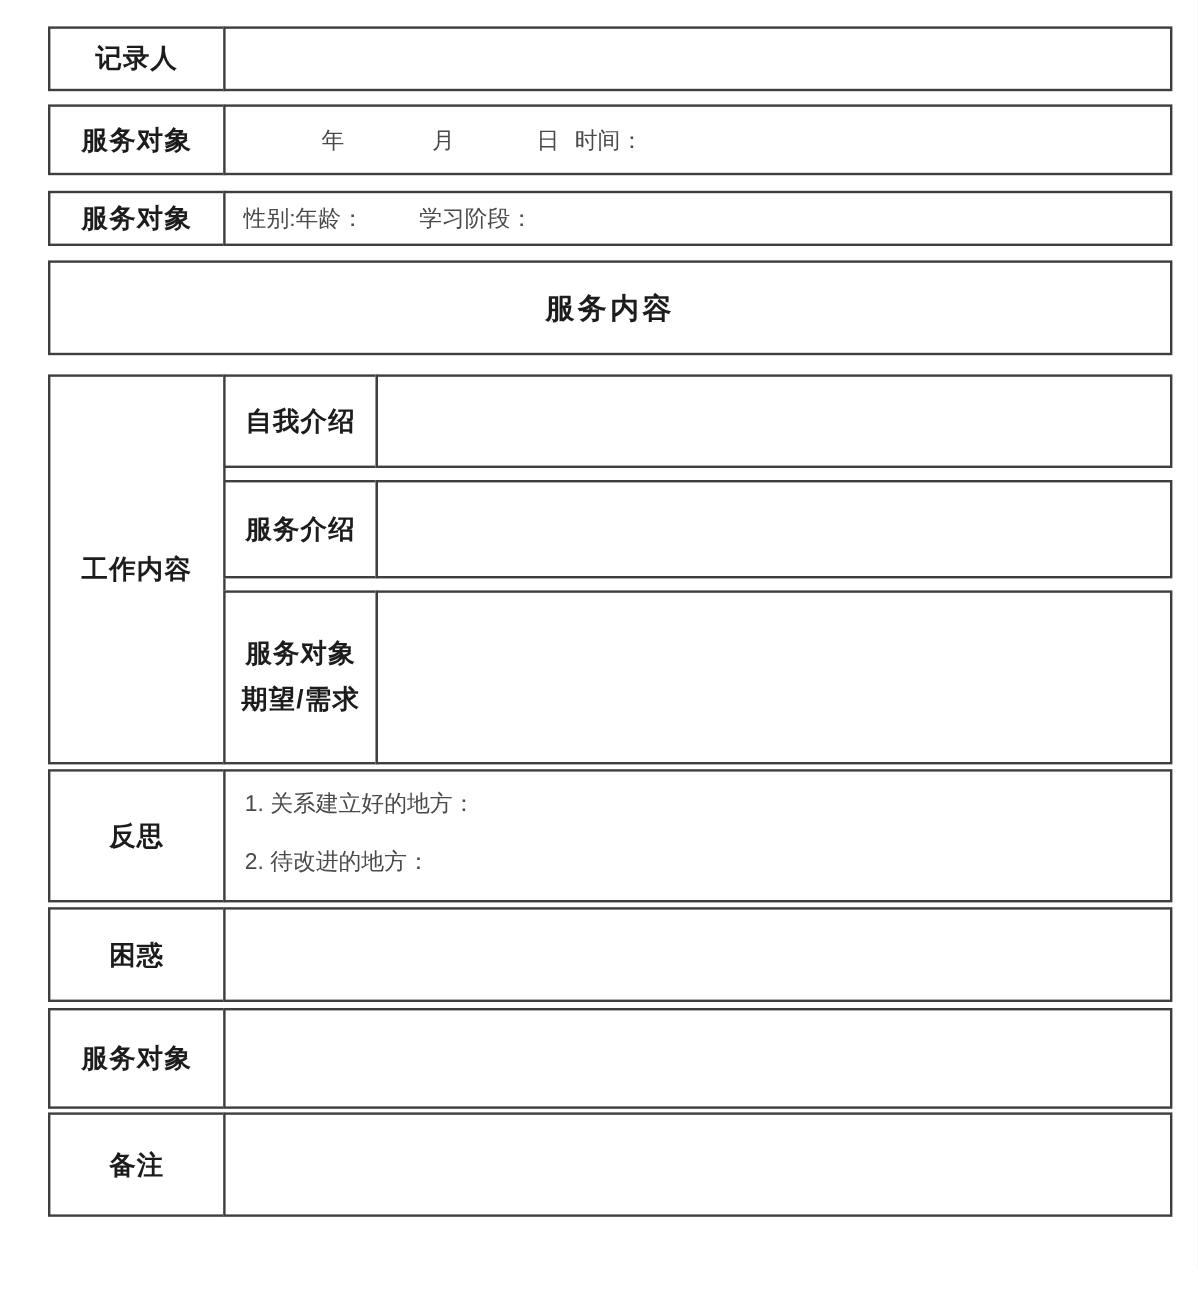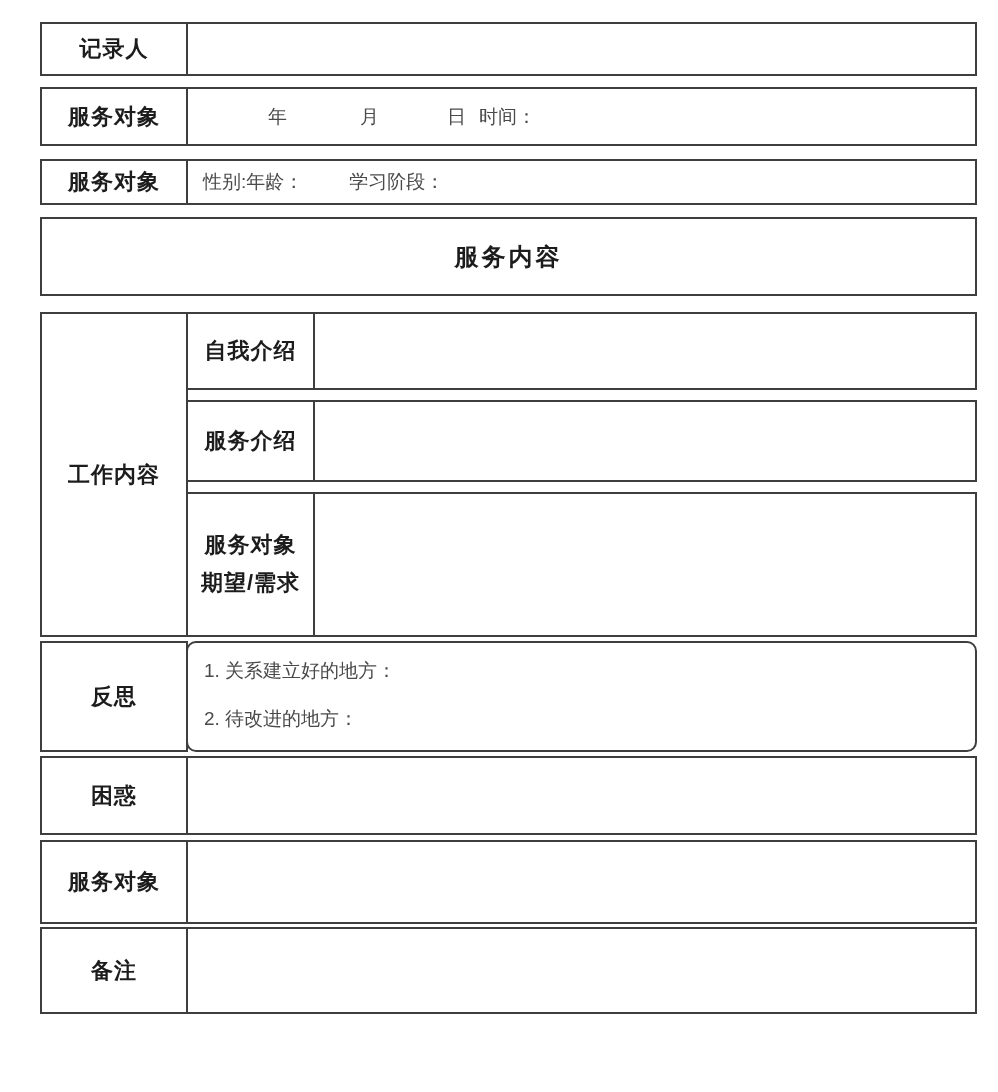--- a/index.html
+++ b/index.html
@@ -60,21 +60,21 @@
   .sub3{height:149px;}
   .sublabel{
     width:129px;flex:0 0 129px;display:flex;flex-direction:column;
     align-items:center;justify-content:center;text-align:center;
     font-weight:bold;font-size:22px;letter-spacing:1px;color:var(--label_text);
     line-height:38px;
   }
   .subvalue{flex:1;margin-left:-2px;}
   
   .reflection{flex-direction:column;align-items:flex-start;justify-content:flex-start;
-    padding:16px 0 12px 16px;border-radius:10px;}
+    padding:16px 0 12px 16px;}
   .ritem{line-height:24px;margin-bottom:24px;font-size:19px;color:var(--value_text);}
 </style>
 </head>
 <body>
 
 <div class="page">
 
 
   <div class="form">
 

